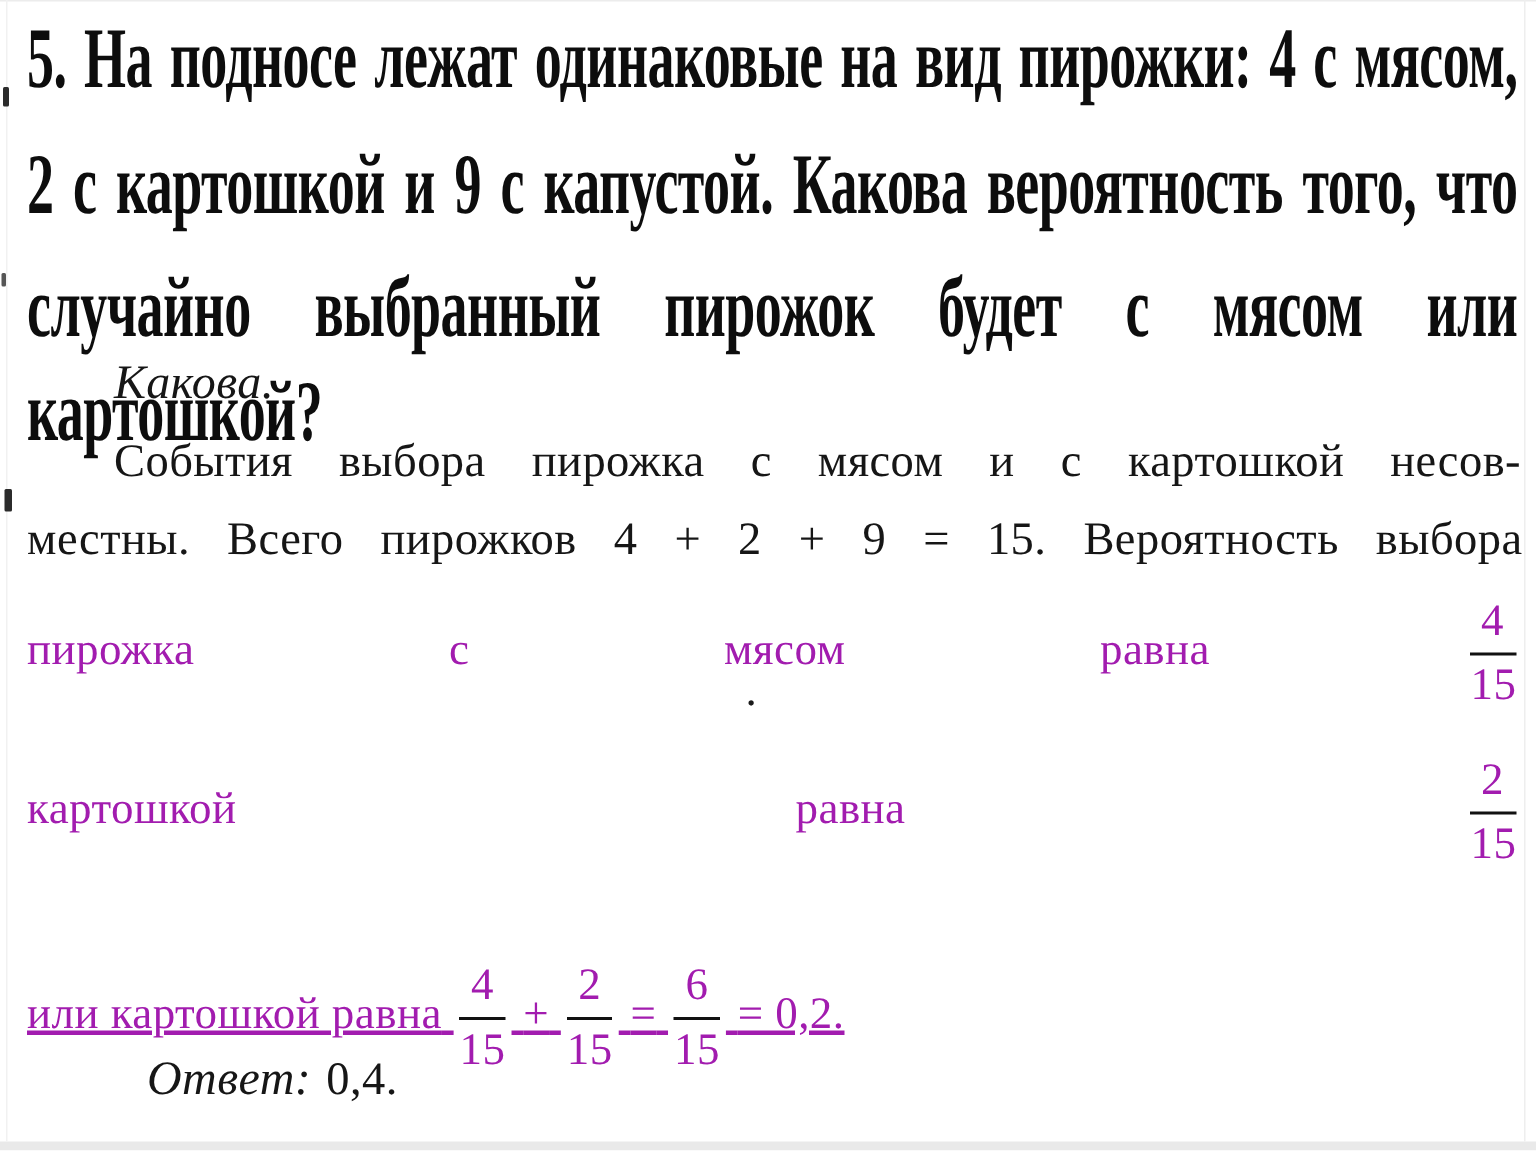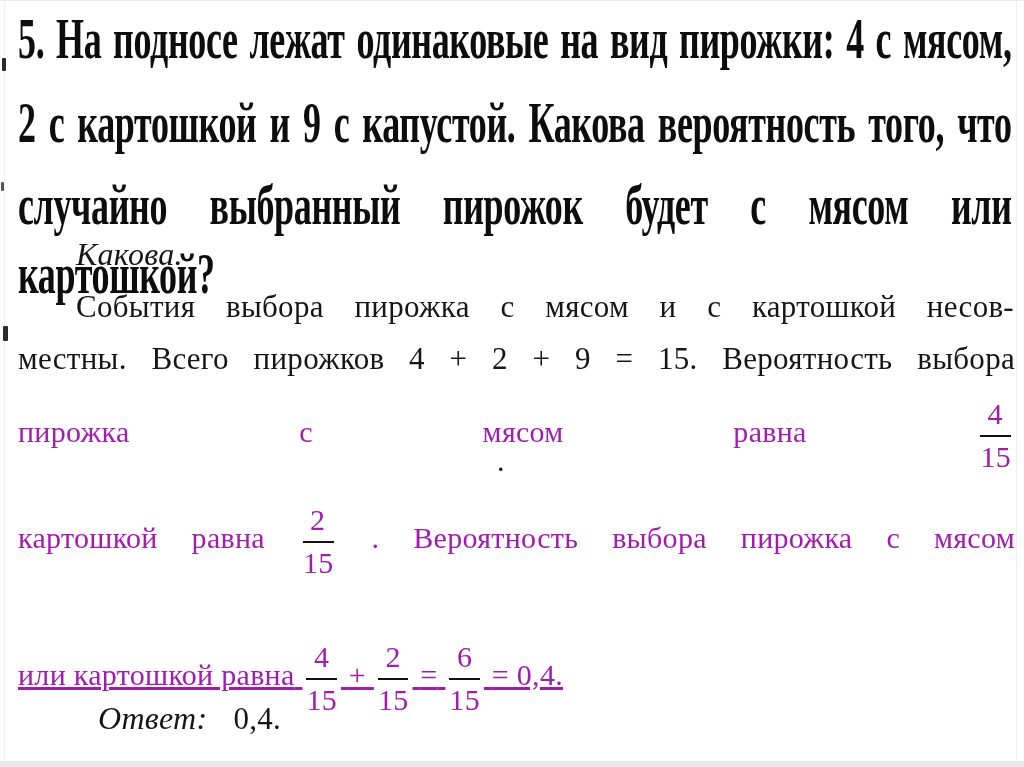--- a/index.html
+++ b/index.html
@@ -70,21 +70,21 @@
   .frac .den { display: block; padding-top: 3px; }
 
   .artifact-dot {
     position: absolute;
     left: 497px; top: 444px;
     font-size: 30px;
     color: #1a1a1a;
   }
 
   .answer-line { top: 698px; left: 98px; }
-  .answer-value { font-style: normal; margin-left: 26px; font-family: Liberation Serif, serif; }
+  .answer-value { font-style: normal; margin-left: 10px; font-family: Liberation Serif, serif; }
 
   
   .edge { position: absolute; pointer-events: none; }
   .edge-top    { top: 0; left: 0; width: 1024px; height: 1px; background: #ececec; }
   .edge-bottom { left: 0; top: 761px; width: 1024px; height: 6px; background: #e9e9e9; }
   .edge-left   { top: 0; left: 4px; width: 1px; height: 761px; background: #f1f1f1; }
   .edge-right  { top: 0; left: 1016px; width: 1px; height: 761px; background: #eeeeee; }
   .speck { position: absolute; background: #2b2b2b; border-radius: 1px; }
   .speck-1 { left: 2px; top: 58px;  width: 4px; height: 13px; }
   .speck-2 { left: 1px; top: 182px; width: 3px; height: 9px;  background: #555; }
@@ -107,31 +107,30 @@
   <div class="mathline mathline-1 justify">
     <span>пирожка с мясом равна</span>
     <span class="frac"><span class="num">4</span><span class="den">15</span></span>
   </div>
 
   <span class="artifact-dot">.</span>
 
   <div class="mathline mathline-2 justify">
     <span>картошкой равна</span>
     <span class="frac"><span class="num">2</span><span class="den">15</span></span>
-    <span>. Вероятность выбора пирожка с мясом</span>
   </div>
 
   <div class="mathline mathline-3">
     <span>или картошкой равна</span>
     <span class="frac"><span class="num">4</span><span class="den">15</span></span>
     <span>+</span>
     <span class="frac"><span class="num">2</span><span class="den">15</span></span>
     <span>=</span>
     <span class="frac"><span class="num">6</span><span class="den">15</span></span>
-    <span>= 0,4.</span>
+    <span>= 0,2.</span>
   </div>
 
   <div class="body-text answer-line">
     <span class="italic" style="font-size:32px">Ответ:</span><span class="answer-value">0,4.</span>
   </div>
 
   <div class="edge edge-top"></div>
   <div class="edge edge-bottom"></div>
   <div class="edge edge-left"></div>
   <div class="edge edge-right"></div>

